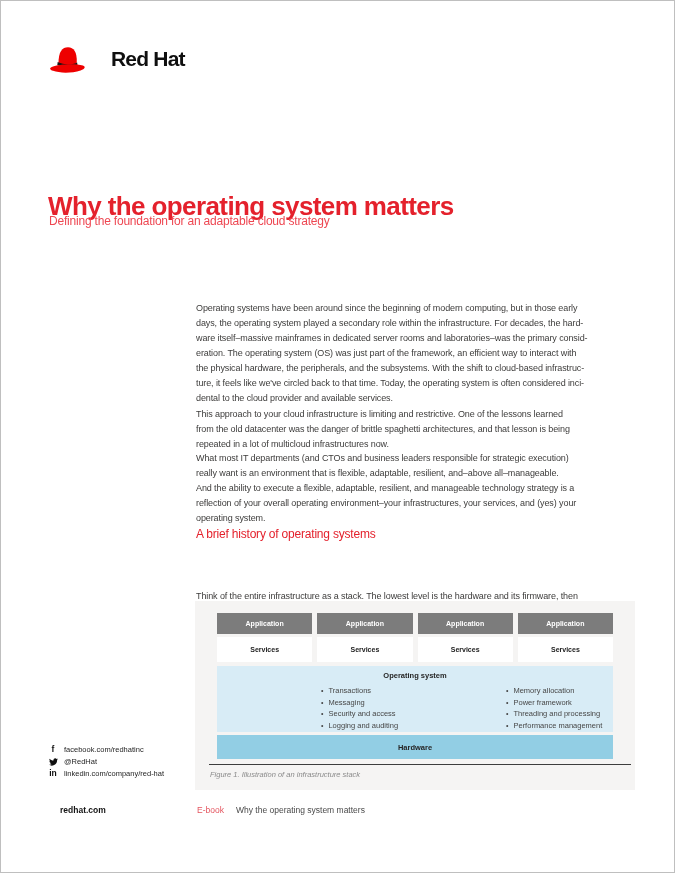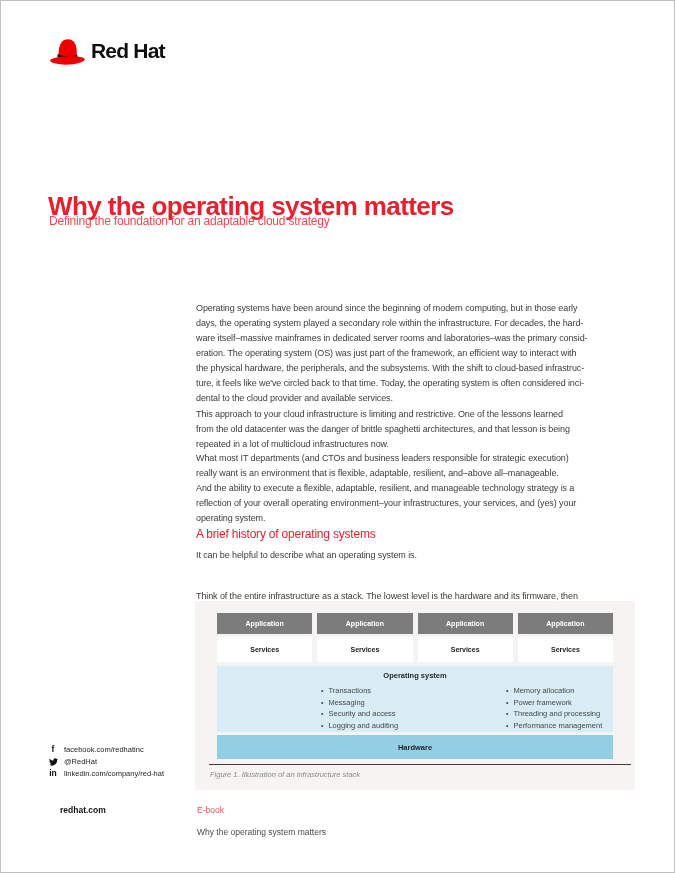--- a/index.html
+++ b/index.html
@@ -2,21 +2,21 @@
 <html><head>
 <meta charset="utf-8">
 <style>
   html,body{margin:0;padding:0;background:#e9e9e9;}
   .page{
     position:relative; width:675px; height:873px; background:#ffffff;
     border:1px solid #bfbfbf; box-sizing:border-box; overflow:hidden;
     font-family:"Liberation Sans", sans-serif; color:#3d3c3b;
   }
   
-  .logo{position:absolute; left:46px; top:32px; display:flex; align-items:center; gap:2px;justify-content:center;}
+  .logo{position:absolute; left:46px; top:40px; display:flex; align-items:center; gap:22px;justify-content:center;}
   .logo svg{display:block;}
   .logo .logo-text{font-size:21px; font-weight:bold; color:#0f0f0f; letter-spacing:-0.8px;}
   
   .title{position:absolute; left:47px; top:173px; font-size:26px; font-weight:bold;
          color:#e4212c; letter-spacing:-0.6px; white-space:nowrap;}
   .subtitle{position:absolute; left:48px; top:213px; font-size:12px; color:#ee4752;
             letter-spacing:-0.2px; white-space:nowrap;}
   
   .bodytext{position:absolute; left:195px; width:480px; font-size:9px; line-height:15px;
             letter-spacing:-0.1px; color:#3d3c3b; white-space:pre-line; margin:0;}
@@ -50,21 +50,21 @@
   
   .social{position:absolute; left:47px; top:744px; display:flex; flex-direction:column; row-gap:3px;}
   .social-row{display:flex; align-items:center; gap:6px; font-size:7.5px; color:#1f1f1f;
               cursor:pointer;}
   .social-icon{width:10px; text-align:center; font-weight:bold; color:#0f0f0f; font-size:8.5px;
                line-height:9px;}
   .social-icon svg{display:block; margin:0 auto;}
   
   .footer-site{position:absolute; left:47px; top:804px; font-size:8.5px; font-weight:bold;
                color:#151515; cursor:pointer;padding-left:12px;}
-  .footer-meta{position:absolute; left:196px; top:804px; font-size:8.5px; display:flex; gap:12px;flex-direction:column;}
+  .footer-meta{position:absolute; left:196px; top:804px; font-size:8.5px; display:flex; gap:12px;}
   .footer-type{color:#e4555f;}
   .footer-doc{color:#4a4a4a;}
 </style>
 </head>
 <body>
 
 <div class="page">
 
   <div class="logo">
     <span>
@@ -90,21 +90,20 @@
   <p class="bodytext p2">This approach to your cloud infrastructure is limiting and restrictive. One of the lessons learned
 from the old datacenter was the danger of brittle spaghetti architectures, and that lesson is being
 repeated in a lot of multicloud infrastructures now.</p>
   <p class="bodytext p3">What most IT departments (and CTOs and business leaders responsible for strategic execution)
 really want is an environment that is flexible, adaptable, resilient, and–above all–manageable.
 And the ability to execute a flexible, adaptable, resilient, and manageable technology strategy is a
 reflection of your overall operating environment–your infrastructures, your services, and (yes) your
 operating system.</p>
 
   <h2 class="section-heading">A brief history of operating systems</h2>
-  <p class="bodytext p4">It can be helpful to describe what an operating system is.</p>
   <p class="bodytext p5">Think of the entire infrastructure as a stack. The lowest level is the hardware and its firmware, then
 the operating system, then application services (middleware), and the applications themselves.</p>
 
   <div class="fig-panel">
 
     <div class="stack-cols">
       <div class="stack-col">
         <div class="app-box">Application</div>
         <div class="svc-box">Services</div>
       </div>

